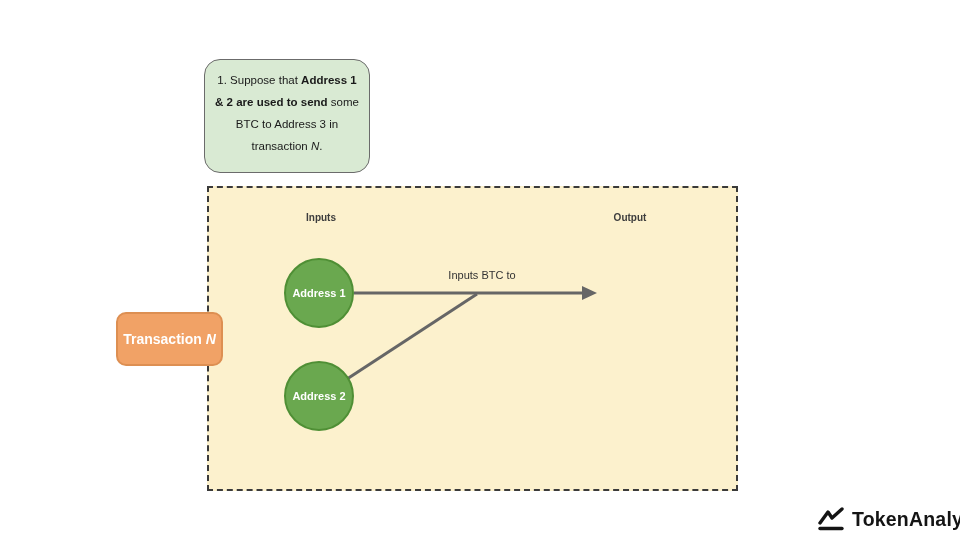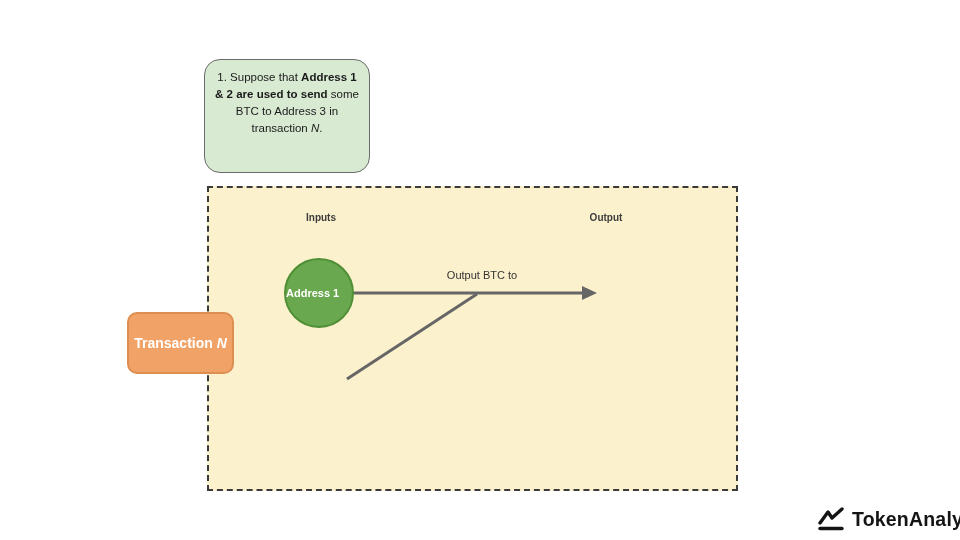--- a/index.html
+++ b/index.html
@@ -17,21 +17,21 @@
   .callout {
     position: absolute;
     left: 204px; top: 59px;
     width: 166px; height: 114px;
     background: var(--callout-bg, #d9ead3);
     border: 1.5px solid var(--callout-border, #6b6b6b);
     border-radius: 16px;
     padding: 9px 8px;
     text-align: center;
     font-size: 11.5px;
-    line-height: 17px;
+    line-height: 22px;
     color: #1a1a1a;
   }
   .callout .b { font-weight: bold; }
   .callout .i { font-style: italic; }
 
   
   .panel {
     position: absolute;
     left: 207px; top: 186px;
     width: 531px; height: 305px;
@@ -41,47 +41,47 @@
   .panel-heading {
     position: absolute;
     width: 120px;
     top: 212px;
     text-align: center;
     font-size: 10px;
     font-weight: bold;
     color: var(--label-text, #3d3d3d);
   }
   .heading-inputs { left: 261px; }
-  .heading-output { left: 546px; }
+  .heading-output { left: 570px; }
 
   
   .transaction-box {
     position: absolute;
-    left: 127px; top: 312px;
-    width: 107px; height: 62px;
+    left: 116px; top: 312px;
+    width: 107px; height: 54px;
     background: var(--transaction-bg, #f1a266);
     border: 2px solid var(--transaction-border, #dd8f52);
     border-radius: 10px;
     display: flex;
     align-items: center;
     justify-content: center;
     color: #ffffff;
     font-size: 14px;
     font-weight: bold;
   }
   .transaction-box .i { font-style: italic; }
 
   
   .node {
     position: absolute;
     width: 70px; height: 70px;
     border-radius: 50%;
     display: flex;
     align-items: center;
-    justify-content: flex-start;
+    justify-content: center;
     color: #ffffff;
     font-size: 11px;
     font-weight: bold;
   }
   .node-input {
     background: var(--input-node-bg, #6aa84f);
     border: 2px solid var(--input-node-border, #4f8f35);
   }
   .node-output {
     background: var(--output-node-bg, #f4a761);
@@ -143,24 +143,27 @@
   <div class="transaction-box">
     <span><span>Transaction </span><span class="i">N</span></span>
   </div>
 
   <svg class="arrows" width="960" height="540" viewBox="0 0 960 540">
     <line x1="354" y1="293" x2="584" y2="293"></line>
     <line x1="347" y1="379" x2="477" y2="294"></line>
     <polygon points="597,293 582,286 582,300"></polygon>
   </svg>
 
-  <div class="arrow-label">Output BTC to</div>
+  <div class="arrow-label">Inputs BTC to</div>
 
   <div class="node node-input node-address1">
     <span>Address 1</span>
+  </div>
+  <div class="node node-input node-address2">
+    <span>Address 2</span>
   </div>
 
   <div class="logo">
     <span class="logo-icon">
       <svg width="27" height="25" viewBox="0 0 27 25" fill="none">
         <polyline points="2,16 10,5 14,11 24,2" stroke-width="3.4" fill="none" stroke-linecap="round" stroke-linejoin="round"></polyline>
         <line x1="2" y1="21.5" x2="24" y2="21.5" stroke-width="3.4" stroke-linecap="round"></line>
       </svg>
     </span>
     <span class="logo-text">TokenAnalyst</span>

